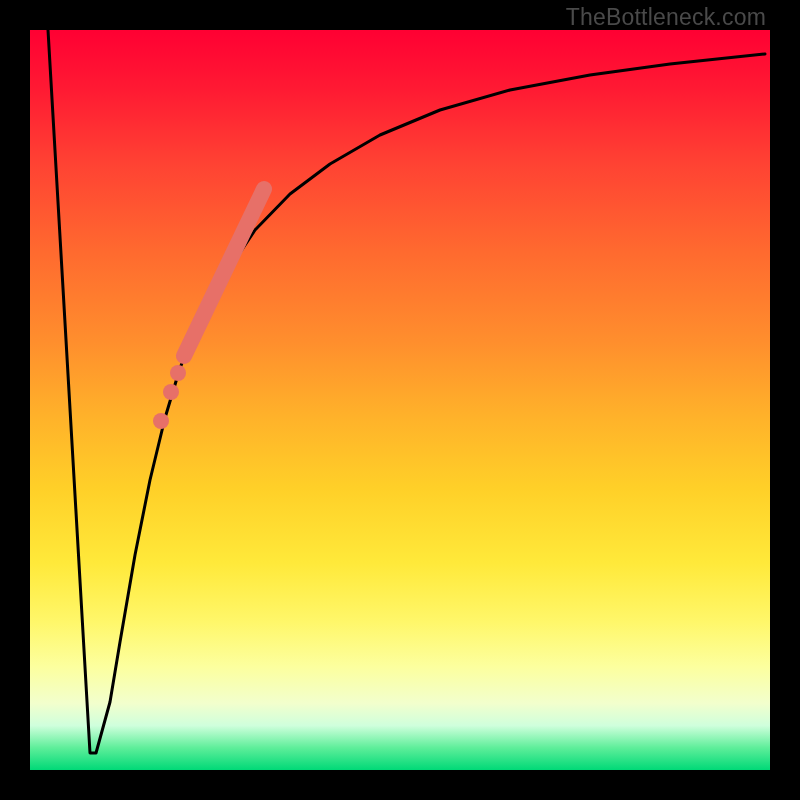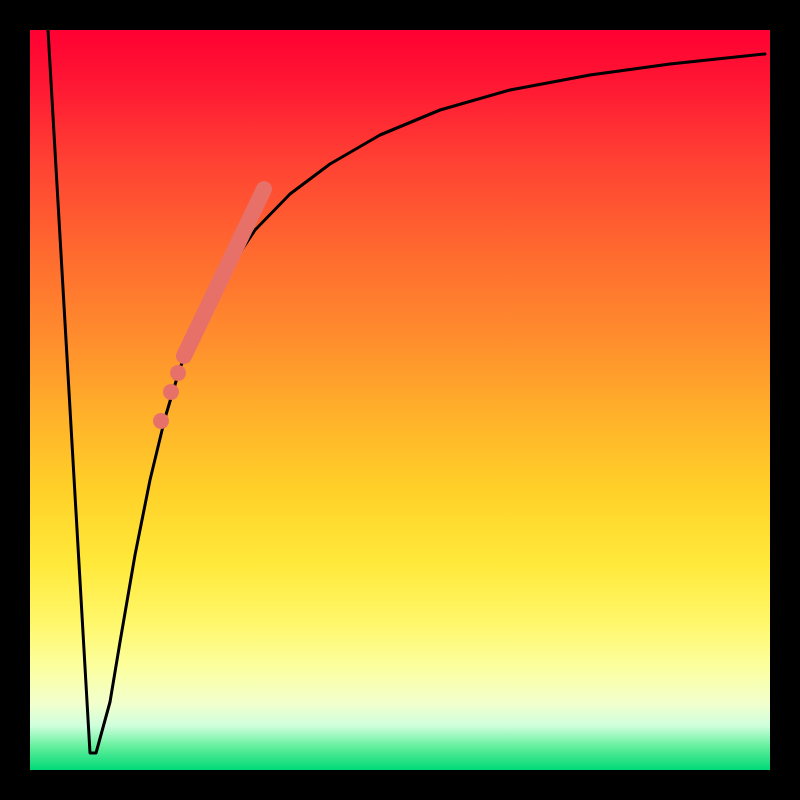--- a/index.html
+++ b/index.html
@@ -70,14 +70,15 @@
   <div class="plot-area">
     <svg class="curve" viewBox="0 0 740 740" preserveAspectRatio="none">
       <path id="curve-path" fill="none" stroke="#000" stroke-width="3" stroke-linecap="round" stroke-linejoin="round" d="M18 0 L60 723 L66 723 L80 672 L90 612 L105 525 L120 450 L135 388 L150 338 L170 290 L195 245 L225 200 L260 164 L300 134 L350 105 L410 80 L480 60 L560 45 L640 34 L735 24"></path>
       <line id="salmon-band" stroke-linecap="round" x1="154" y1="326" x2="234" y2="159" stroke="#e77068" stroke-width="16"></line>
       <circle id="salmon-dot-1" cx="148" cy="343" r="8" fill="#e77068"></circle>
       <circle id="salmon-dot-2" cx="141" cy="362" r="8" fill="#e77068"></circle>
       <circle id="salmon-dot-3" cx="131" cy="391" r="8" fill="#e77068"></circle>
     </svg>
   </div>
 
+  <div class="watermark">TheBottleneck.com</div>
 
 </div>
 
 </body></html>

